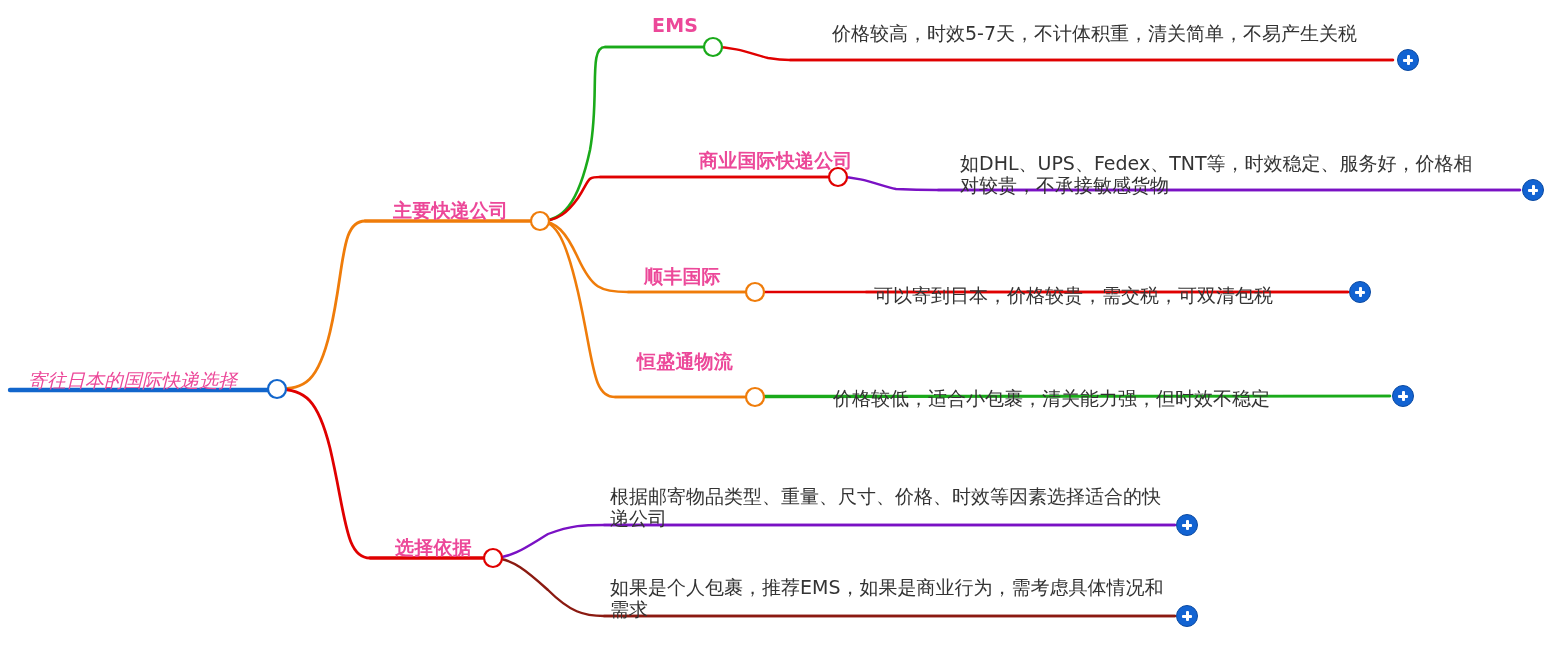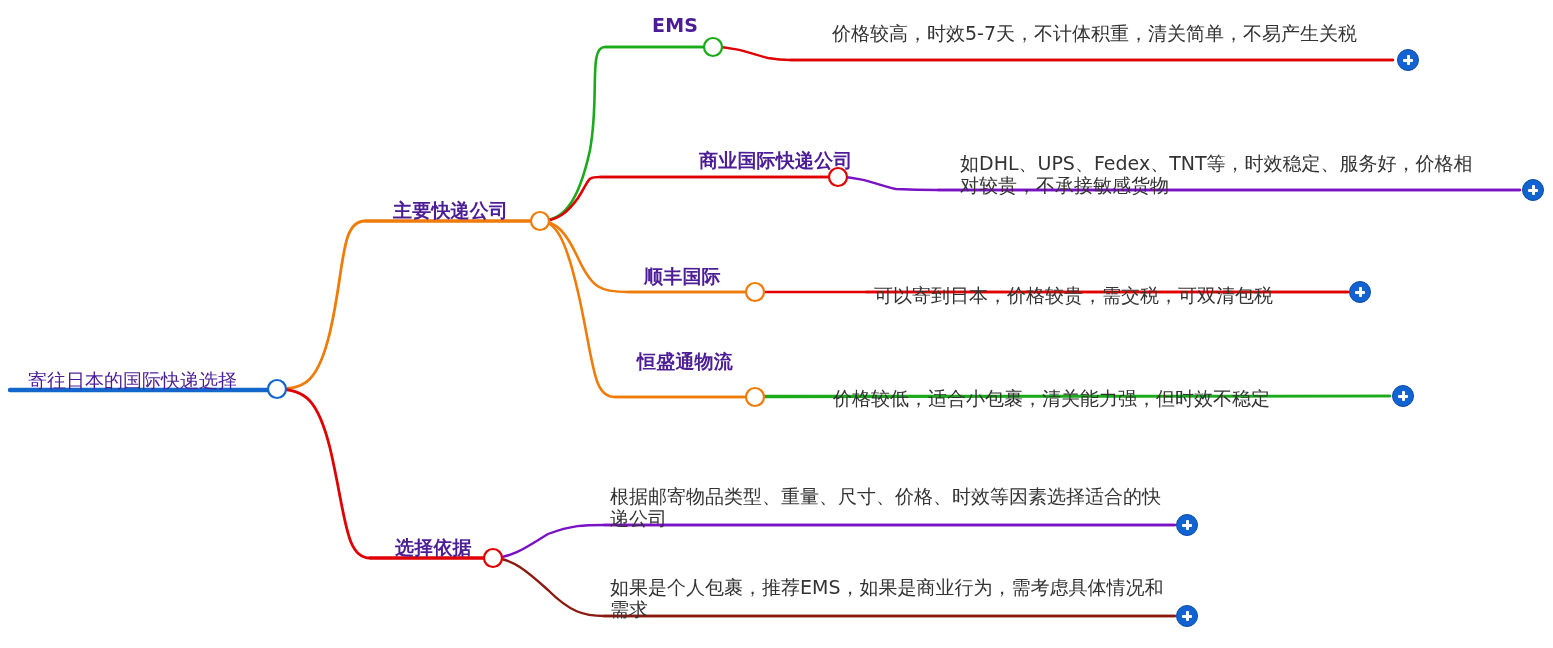--- a/index.html
+++ b/index.html
@@ -20,21 +20,21 @@
   #mindmap-svg {
     position: absolute;
     left: 0;
     top: 0;
     width: 1553px;
     height: 648px;
   }
   .node-label {
     position: absolute;
     white-space: nowrap;
-    color: #4c1d95;
+    color: #ec4899;
     line-height: 1.18;
   }
   .node-label.topic {
     font-weight: bold;
     font-size: 19px;
     letter-spacing: 0.2px;
   }
   .node-label.root-topic {
     font-weight: normal;
     font-size: 19px;
@@ -108,21 +108,21 @@
       <line x1="10" y1="390" x2="277" y2="390" stroke="#1266cc" stroke-width="4.4" stroke-linecap="round"></line>
       <circle cx="713" cy="47" r="9" fill="#ffffff" stroke="#1aaa1a" stroke-width="2.2"></circle>
       <circle cx="838" cy="177" r="9" fill="#ffffff" stroke="#e00000" stroke-width="2.2"></circle>
       <circle cx="755" cy="292" r="9" fill="#ffffff" stroke="#ef7c0a" stroke-width="2.2"></circle>
       <circle cx="755" cy="397" r="9" fill="#ffffff" stroke="#ef7c0a" stroke-width="2.2"></circle>
       <circle cx="540" cy="221" r="9" fill="#ffffff" stroke="#ef7c0a" stroke-width="2.2"></circle>
       <circle cx="493" cy="558" r="9" fill="#ffffff" stroke="#e00000" stroke-width="2.2"></circle>
       <circle cx="277" cy="389" r="9" fill="#ffffff" stroke="#1266cc" stroke-width="2.2"></circle>
     </svg>
   <div id="labels-layer">
-      <div class="node-label root-topic" style="left: 28px; top: 369px;">寄往日本的国际快递选择</div>
+      <div class="node-label root-topic" style="left: 28px; top: 369px; font-style: italic;">寄往日本的国际快递选择</div>
       <div class="node-label topic" style="left: 393px; top: 199px;">主要快递公司</div>
       <div class="node-label topic" style="left: 395px; top: 536px;">选择依据</div>
       <div class="node-label topic" style="left: 652px; top: 14px;">EMS</div>
       <div class="node-label topic" style="left: 652px; top: 149px; margin-left: 47px;">商业国际快递公司</div>
       <div class="node-label topic" style="left: 644px; top: 265px;">顺丰国际</div>
       <div class="node-label topic" style="left: 637px; top: 350px;">恒盛通物流</div>
       <div class="node-label leaf" style="left: 832px; top: 6px; width: 570px;">价格较高，时效5-7天，不计体积重，清关简单，不易产生关税</div>
       <div class="plus-btn" style="left: 1397px; top: 49px;"></div>
       <div class="node-label leaf" style="left: 960px; top: 136px; width: 530px;">如DHL、UPS、Fedex、TNT等，时效稳定、服务好，价格相对较贵，不承接敏感货物</div>
       <div class="plus-btn" style="left: 1522px; top: 179px;"></div>

